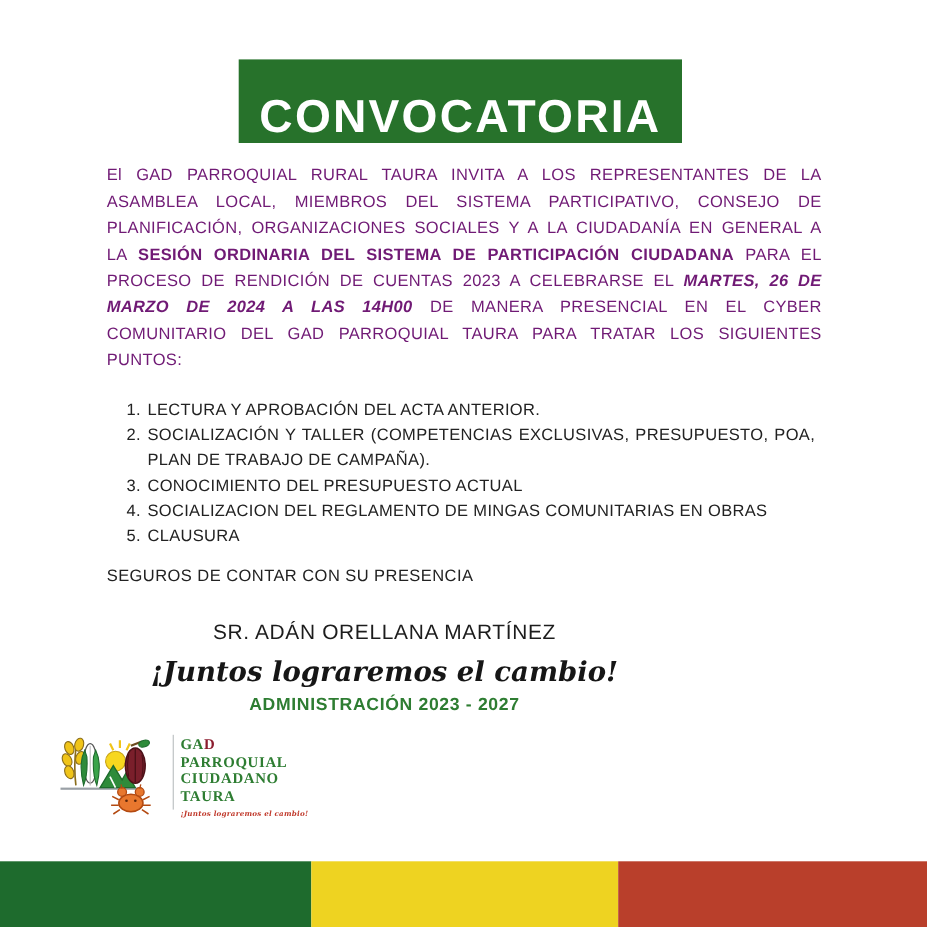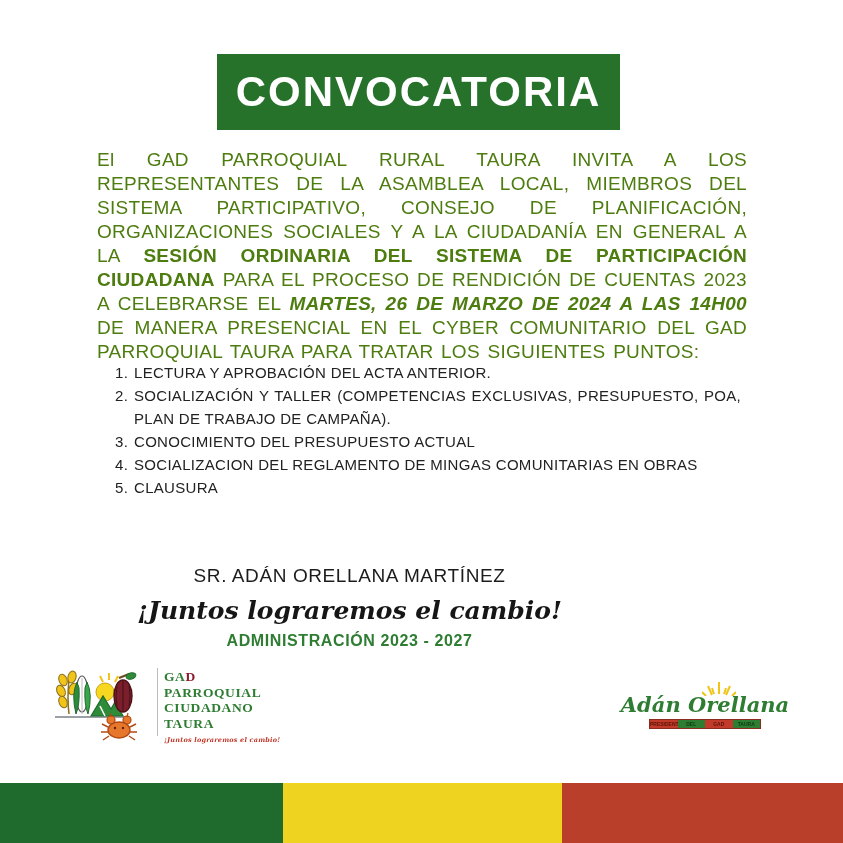--- a/index.html
+++ b/index.html
@@ -3,30 +3,30 @@
 <meta charset="utf-8">
 <style>
   html,body { margin:0; padding:0; background:#ffffff; }
   .page {
     position:relative; width:843px; height:843px; background:#ffffff;
     overflow:hidden; font-family:"Liberation Sans", sans-serif; color:#1f1f1f;
   }
   
   .banner {
     position:absolute; left:217px; top:54px; width:403px; height:76px;
-    background:#27722b; display:flex; align-items:center; justify-content:center;
+    background:#27722b; display:flex; align-items:flex-end; justify-content:center;
   }
   .banner .banner-text {
     color:#ffffff; font-weight:bold; font-size:42px; letter-spacing:2px;
   }
   
   .intro {
     position:absolute; left:97px; top:148px; width:650px; margin:0;
-    font-size:19px; line-height:24px; text-align:justify; letter-spacing:0.3px;
-    word-spacing:2px; color:#4d7c0f;
+    font-size:15px; line-height:24px; text-align:justify; letter-spacing:0.3px;
+    word-spacing:2px; color:#701a75;
   }
   .intro b i { letter-spacing:0.3px; }
   
   .agenda {
     position:absolute; left:114px; top:361px; width:607px; margin:0;
     padding:0 0 0 20px; list-style:none; counter-reset:item;
     font-size:15px; line-height:23px; text-align:justify; letter-spacing:0.3px; color:#222;
   }
   .agenda li { counter-increment:item; position:relative; }
   .agenda li::before { content:counter(item) "."; position:absolute; left:-19px; }
@@ -94,20 +94,21 @@
   <p class="intro"><span>El GAD PARROQUIAL RURAL TAURA INVITA A LOS REPRESENTANTES DE LA ASAMBLEA LOCAL, MIEMBROS DEL SISTEMA PARTICIPATIVO, CONSEJO DE PLANIFICACIÓN, ORGANIZACIONES SOCIALES Y A LA CIUDADANÍA EN GENERAL A LA </span><b>SESIÓN ORDINARIA DEL SISTEMA DE PARTICIPACIÓN CIUDADANA</b><span> PARA EL PROCESO DE RENDICIÓN DE CUENTAS 2023 A CELEBRARSE EL </span><b><i>MARTES, 26 DE MARZO DE 2024 A LAS 14H00</i></b><span> DE MANERA PRESENCIAL EN EL CYBER COMUNITARIO DEL GAD PARROQUIAL TAURA PARA TRATAR LOS SIGUIENTES PUNTOS:</span></p>
 
   <ol class="agenda">
     <li>LECTURA Y APROBACIÓN DEL ACTA ANTERIOR.</li>
     <li>SOCIALIZACIÓN Y TALLER (COMPETENCIAS EXCLUSIVAS, PRESUPUESTO, POA, PLAN DE TRABAJO DE CAMPAÑA).</li>
     <li>CONOCIMIENTO DEL PRESUPUESTO ACTUAL</li>
     <li>SOCIALIZACION DEL REGLAMENTO DE MINGAS COMUNITARIAS EN OBRAS</li>
     <li>CLAUSURA</li>
   </ol>
 
+  <p class="closing">SEGUROS DE CONTAR CON SU PRESENCIA</p>
 
   <div class="signature">
     <div class="sig-name">SR. ADÁN ORELLANA MARTÍNEZ</div>
     <div class="sig-slogan">¡Juntos lograremos el cambio!</div>
     <div class="sig-admin">ADMINISTRACIÓN 2023 - 2027</div>
   </div>
 
   <div class="logo-left">
     <svg width="100" height="82" viewBox="0 0 100 82">
 
@@ -157,34 +158,20 @@
     <div class="divider"></div>
     <div class="gad-lines">
       <div><span>GA</span><span class="gad-d">D</span></div>
       <div>PARROQUIAL</div>
       <div>CIUDADANO</div>
       <div>TAURA</div>
       <div class="gad-slogan">¡Juntos lograremos el cambio!</div>
     </div>
   </div>
 
-  <div class="logo-right">
-    <div class="sunwrap">
-      <svg class="sun-svg" width="34" height="16" viewBox="0 0 34 16">
-        <path d="M17 14 L17 2 M10 15 L6 6 M24 15 L28 6 M4 16 L0 12 M30 16 L34 12 M12 14 L10 8 M22 14 L24 8" stroke="#f0c419" stroke-width="2" fill="none"></path>
-      </svg>
-    </div>
-    <div class="adan-name">Adán Orellana</div>
-    <div class="adan-banner">
-      <span class="seg-a">PRESIDENTE</span>
-      <span class="seg-b">DEL</span>
-      <span class="seg-a">GAD</span>
-      <span class="seg-b">TAURA</span>
-    </div>
-  </div>
 
   <div class="stripes">
     <div class="stripe-1" style="background: rgb(30, 107, 45);"></div>
     <div class="stripe-2" style="background: rgb(238, 211, 33);"></div>
     <div class="stripe-3" style="background: rgb(185, 63, 43);"></div>
   </div>
 
 </div>
 
 </body></html>

